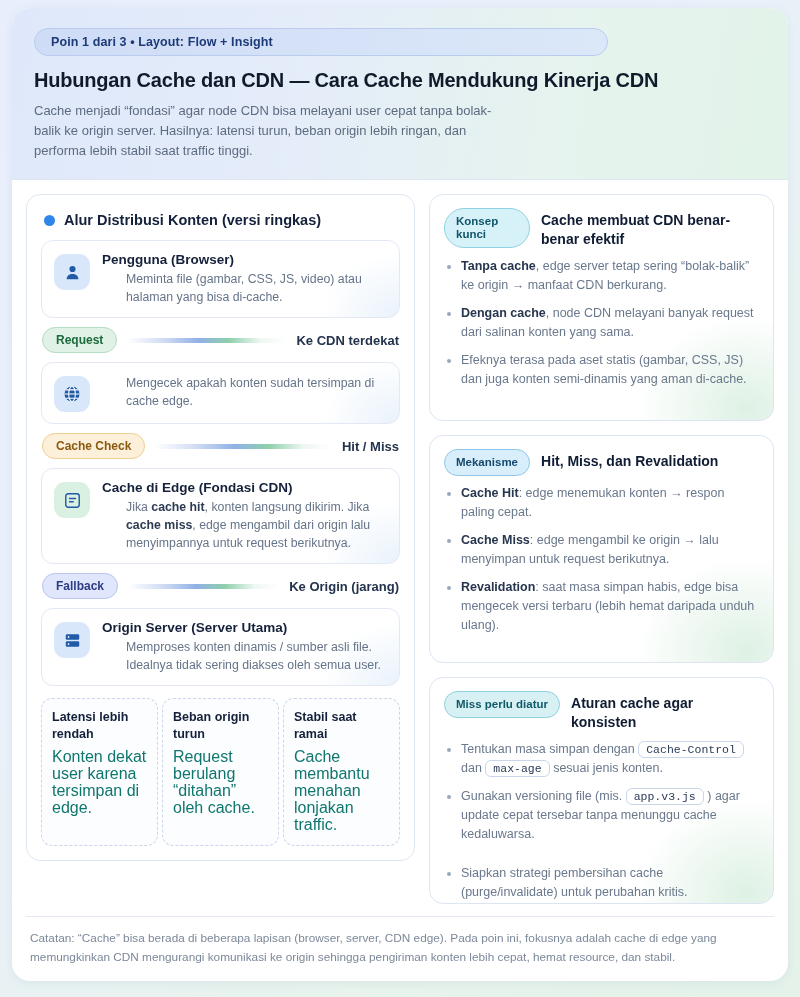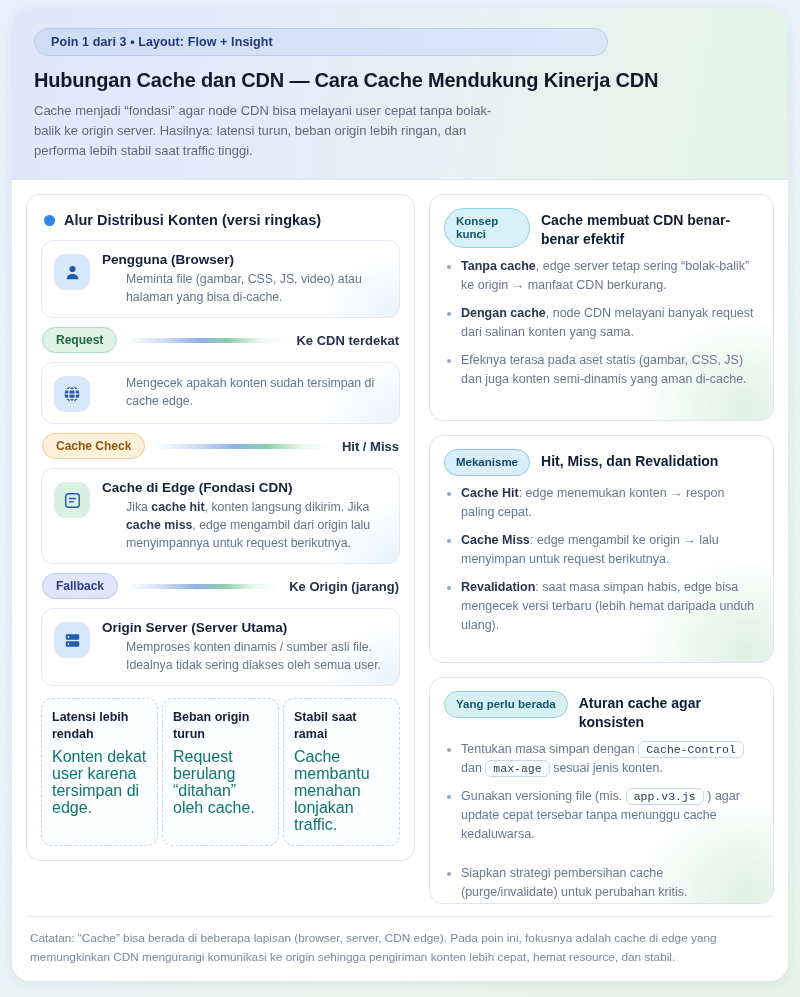--- a/index.html
+++ b/index.html
@@ -414,21 +414,21 @@
         </div>
         <ul class="bullets">
           <li><b>Cache Hit</b>: edge menemukan konten → respon paling cepat.</li>
           <li><b>Cache Miss</b>: edge mengambil ke origin → lalu menyimpan untuk request berikutnya.</li>
           <li><b>Revalidation</b>: saat masa simpan habis, edge bisa mengecek versi terbaru (lebih hemat daripada unduh ulang).</li>
         </ul>
       </div>
 
       <div class="insight">
         <div class="insight-head">
-          <span class="tag tag-mint">Yang perlu berada</span>
+          <span class="tag tag-mint">Miss perlu diatur</span>
           <span class="insight-title">Aturan cache agar konsisten</span>
         </div>
         <ul class="bullets">
           <li>Tentukan masa simpan dengan <code>Cache-Control</code> dan <code>max-age</code> sesuai jenis konten.</li>
           <li>Gunakan versioning file (mis. <code>app.v3.js</code> ) agar update cepat tersebar tanpa menunggu cache kedaluwarsa.</li>
           <li class="spaced">Siapkan strategi pembersihan cache (purge/invalidate) untuk perubahan kritis.</li>
         </ul>
       </div>
 
     </div>

